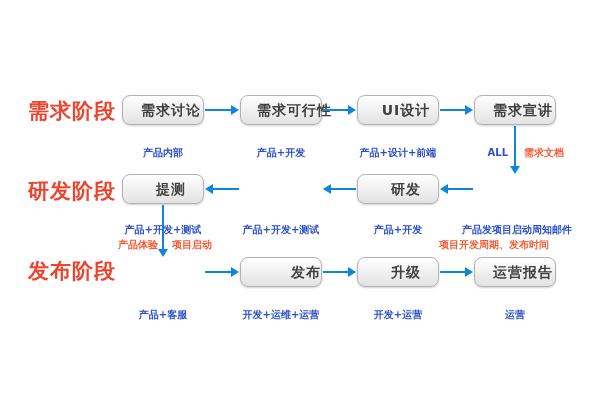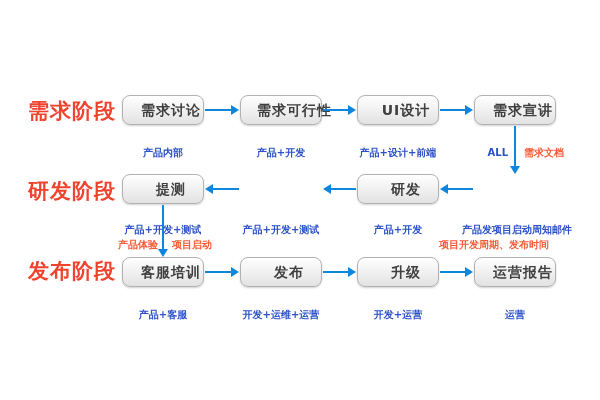--- a/index.html
+++ b/index.html
@@ -79,22 +79,21 @@
   <div class="varrow" style="left:162px;top:205px;height:45px;"></div>
 
   <div class="lbl blue" style="left:83px;top:211px;">产品+开发+测试</div>
   <div class="lbl red ta-r" style="left:96px;top:226px;width:62px;">产品体验</div>
   <div class="lbl red ta-l" style="left:172px;top:226px;width:62px;">项目启动</div>
   <div class="lbl blue" style="left:201px;top:211px;">产品+开发+测试</div>
   <div class="lbl blue" style="left:318px;top:211px;">产品+开发</div>
   <div class="lbl blue" style="left:437px;top:211px;">产品发项目启动周知邮件</div>
   <div class="lbl red" style="left:414px;top:226px;">项目开发周期、发布时间</div>
 
-  <div class="box" style="left:122px;top:257px;">客服培训</div>
-  <div class="box" style="left:240px;top:257px;">发布</div>
+  <div class="box" style="left:240px;top:257px;text-align:right;">发布</div>
   <div class="box" style="left:357px;top:257px;">升级</div>
   <div class="box" style="left:474px;top:257px;border-radius:8px;">运营报告</div>
 
   <div class="harrow right" style="left:205px;top:271px;width:27px;"></div>
   <div class="harrow right" style="left:323px;top:271px;width:26px;"></div>
   <div class="harrow right" style="left:440px;top:271px;width:26px;"></div>
 
   <div class="lbl blue" style="left:83px;top:296px;">产品+客服</div>
   <div class="lbl blue" style="left:201px;top:296px;">开发+运维+运营</div>
   <div class="lbl blue" style="left:318px;top:296px;">开发+运营</div>

